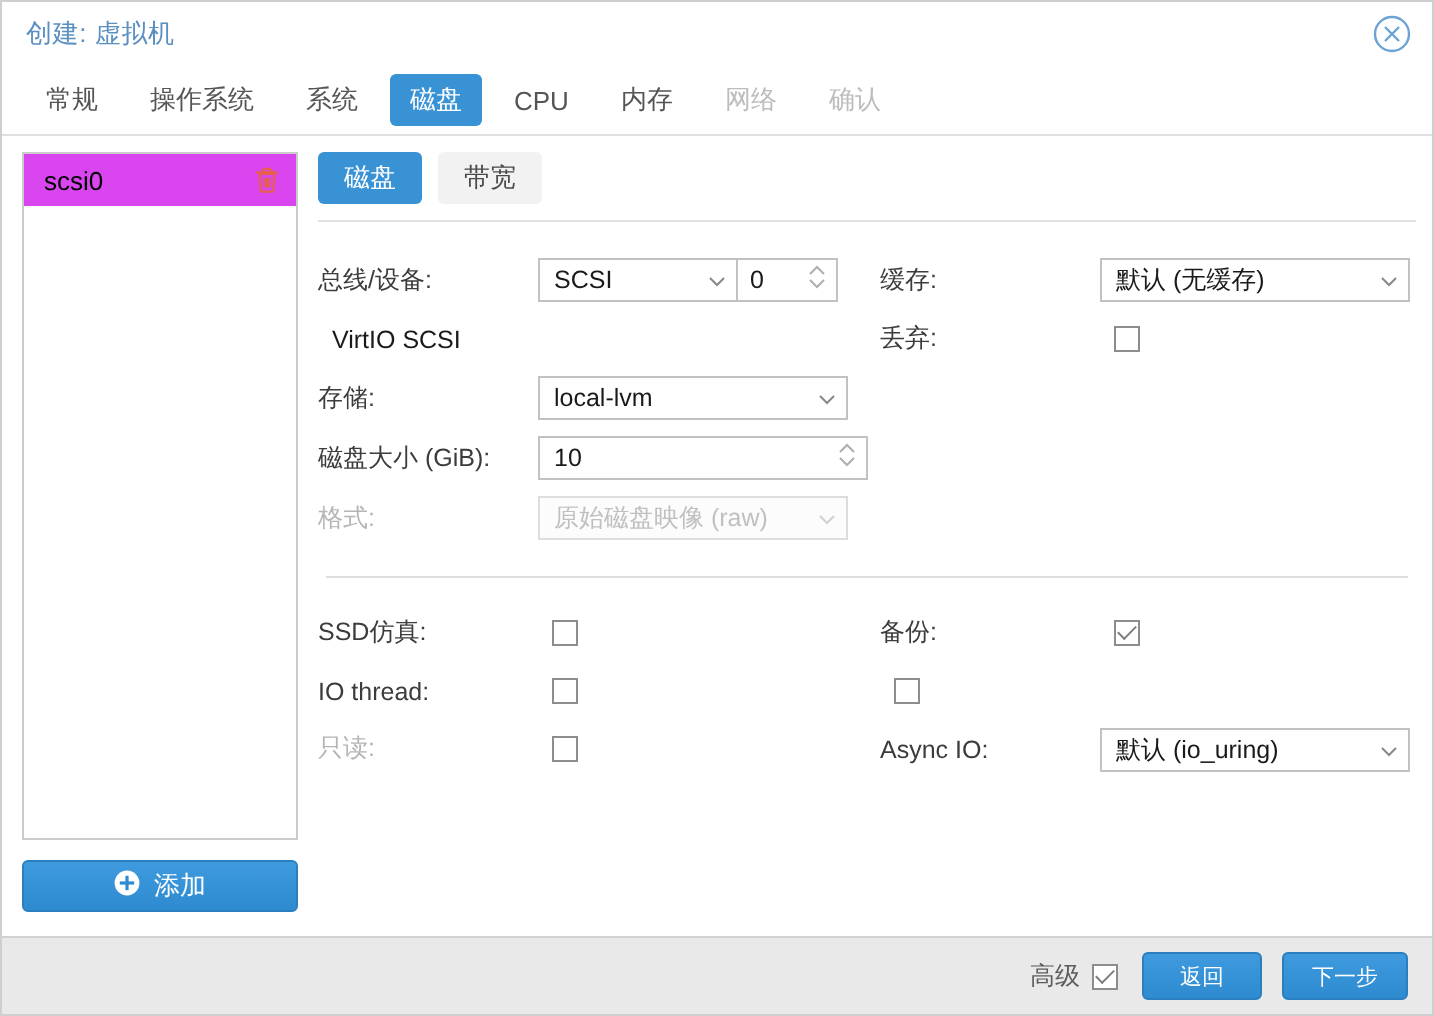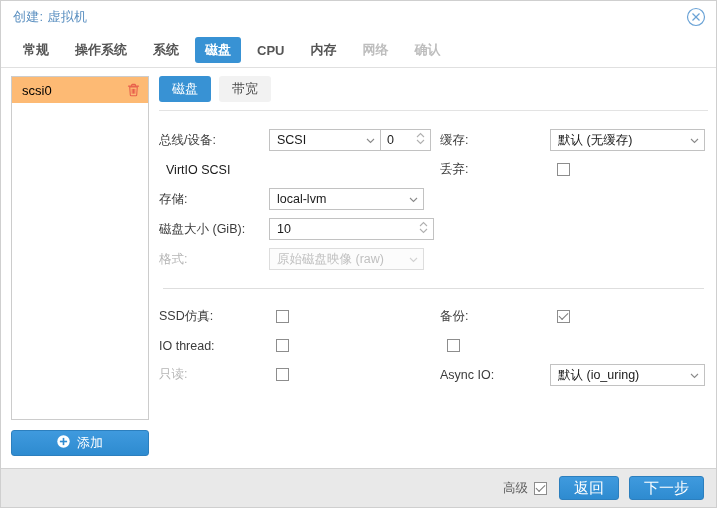--- a/index.html
+++ b/index.html
@@ -52,21 +52,20 @@
 
   
   .tabbar {
     flex: 0 0 34px;
     height: 34px;
     display: flex;
     align-items: center;
     padding-left: 12px;
     background: #ffffff;
     border-bottom: 1px solid #e0e0e0;
-    font-weight: bold;
   }
   .tab {
     font-size: 13px;
     color: #555555;
     padding: 4px 10px;
     margin-right: 6px;
     border-radius: 3px;
     cursor: pointer;
     white-space: nowrap;
   }
@@ -106,21 +105,21 @@
   .device-row {
     display: flex;
     align-items: center;
     justify-content: space-between;
     height: 26px;
     padding: 0 8px 0 10px;
     font-size: 13px;
     cursor: pointer;
   }
   .device-row.selected {
-    background: #fdba74;
+    background: #d946ef;
   }
   .trash-icon {
     width: 13px;
     height: 14px;
     cursor: pointer;
     display: block;
   }
   .add-btn {
     margin-top: 10px;
     height: 26px;
@@ -218,21 +217,21 @@
     background: #fcfcfc;
     cursor: default;
   }
   .select .chev {
     position: absolute;
     right: 5px;
     top: 50%;
     transform: translateY(-50%);
     pointer-events: none;
   }
-  .sel-bus { width: 112px; }
+  .sel-bus { width: 100px; }
   .sel-wide { width: 155px; }
   .sel-right { width: 155px; }
 
   .spin {
     position: relative;
     height: 22px;
     box-sizing: border-box;
     border: 1px solid #c2c2c2;
     border-left: none;
     background: #ffffff;
@@ -312,21 +311,21 @@
     margin-right: 2px;
   }
   .btn {
     min-width: 60px;
     height: 24px;
     padding: 0 14px;
     border: 1px solid #2c7fbe;
     border-radius: 3px;
     background: linear-gradient(#3f9ade, #2e8bd0);
     color: #ffffff;
-    font-size: 15px;
+    font-size: 11px;
     display: flex;
     align-items: center;
     justify-content: center;
     cursor: pointer;
     box-sizing: border-box;
   }
 </style>
 </head>
 <body>
 

